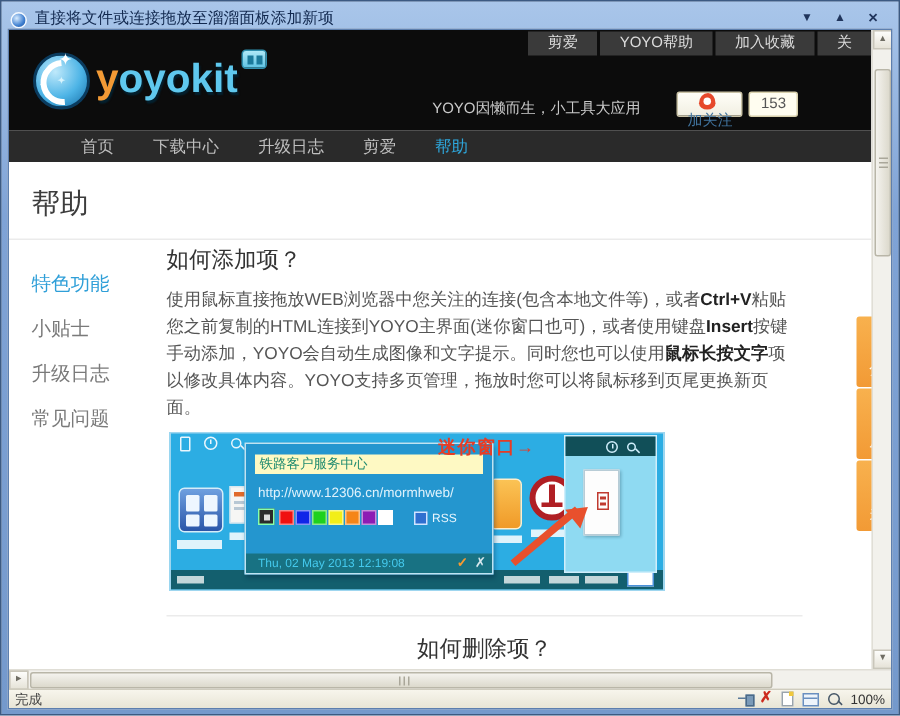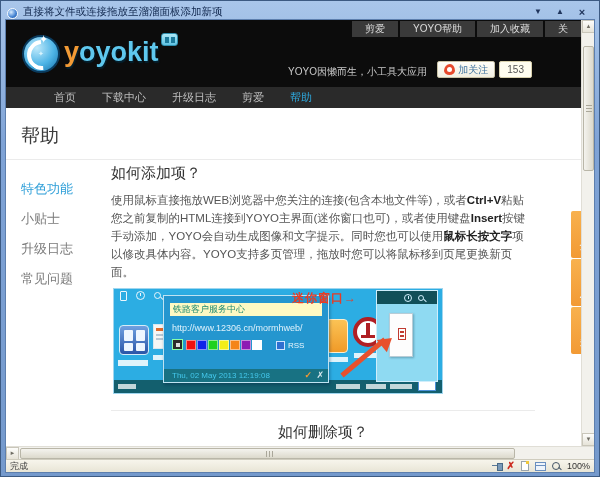--- a/index.html
+++ b/index.html
@@ -27,21 +27,21 @@
   .moon::before{content:"";position:absolute;left:3px;top:3px;width:22px;height:22px;border-radius:50%;border:4px solid #fff;border-right-color:transparent;border-top-color:transparent;transform:rotate(40deg);}
   .moon .star1{position:absolute;top:-4px;left:15px;color:#fff;font-size:11px;}
   .moon .star2{position:absolute;top:13px;left:14px;color:#d9f4fd;font-size:7px;}
   .logo-text{font-size:27px;font-weight:bold;margin-left:4px;color:#5fc8ee;text-shadow:1px 2px 1px #04202e;line-height:34px;}
   .logo-text .first{color:#f29a35;}
   .logo-badge{width:17px;height:13px;border-radius:3px;background:linear-gradient(#aee8f7,#5fc3e3);border:1px solid #2f8fae;margin:-2px 0 0 2px;position:relative;}
   .logo-badge::before{content:"";position:absolute;left:3px;top:3px;width:4px;height:6px;background:#1b7a9b;}
   .logo-badge::after{content:"";position:absolute;left:9px;top:3px;width:4px;height:6px;background:#1b7a9b;}
   .tagline{position:absolute;right:154px;top:45px;font-size:10px;color:#c9c9c9;white-space:nowrap;}
   .weibo{position:absolute;right:49px;top:41px;display:flex;align-items:center;}
-  .wb-btn{display:flex;align-items:center;height:17px;padding:0 6px;background:linear-gradient(#fffef8,#f1efe2);border:1px solid #c9c2a6;border-radius:2px;cursor:pointer;}
+  .wb-btn{display:flex;align-items:center;height:17px;padding:0 6px;background:linear-gradient(#fffef8,#f1efe2);border:1px solid #c9c2a6;border-radius:2px;cursor:pointer;flex-direction:column;}
   .wb-ico{width:11px;height:11px;background:#e6492c;border-radius:55% 45% 50% 50%/62% 62% 38% 38%;position:relative;margin-right:3px;flex:none;}
   .wb-ico::before{content:"";position:absolute;left:3px;top:3px;width:5px;height:5px;border-radius:50%;background:#fff;}
   .wb-label{font-size:10px;color:#41749f;}
   .wb-count{height:17px;line-height:16px;padding:0 7px;margin-left:4px;background:#fffdf0;border:1px solid #d8d0ac;border-radius:2px;font-size:10px;color:#555;}
 
   
   .nav{height:21px;background:#2a2a2a;display:flex;align-items:center;padding-left:48px;}
   .nav-item{font-size:11px;color:#bfbfbf;margin-right:26px;cursor:pointer;white-space:nowrap;}
   .nav-item.active{color:#2ea7dc;}
 

